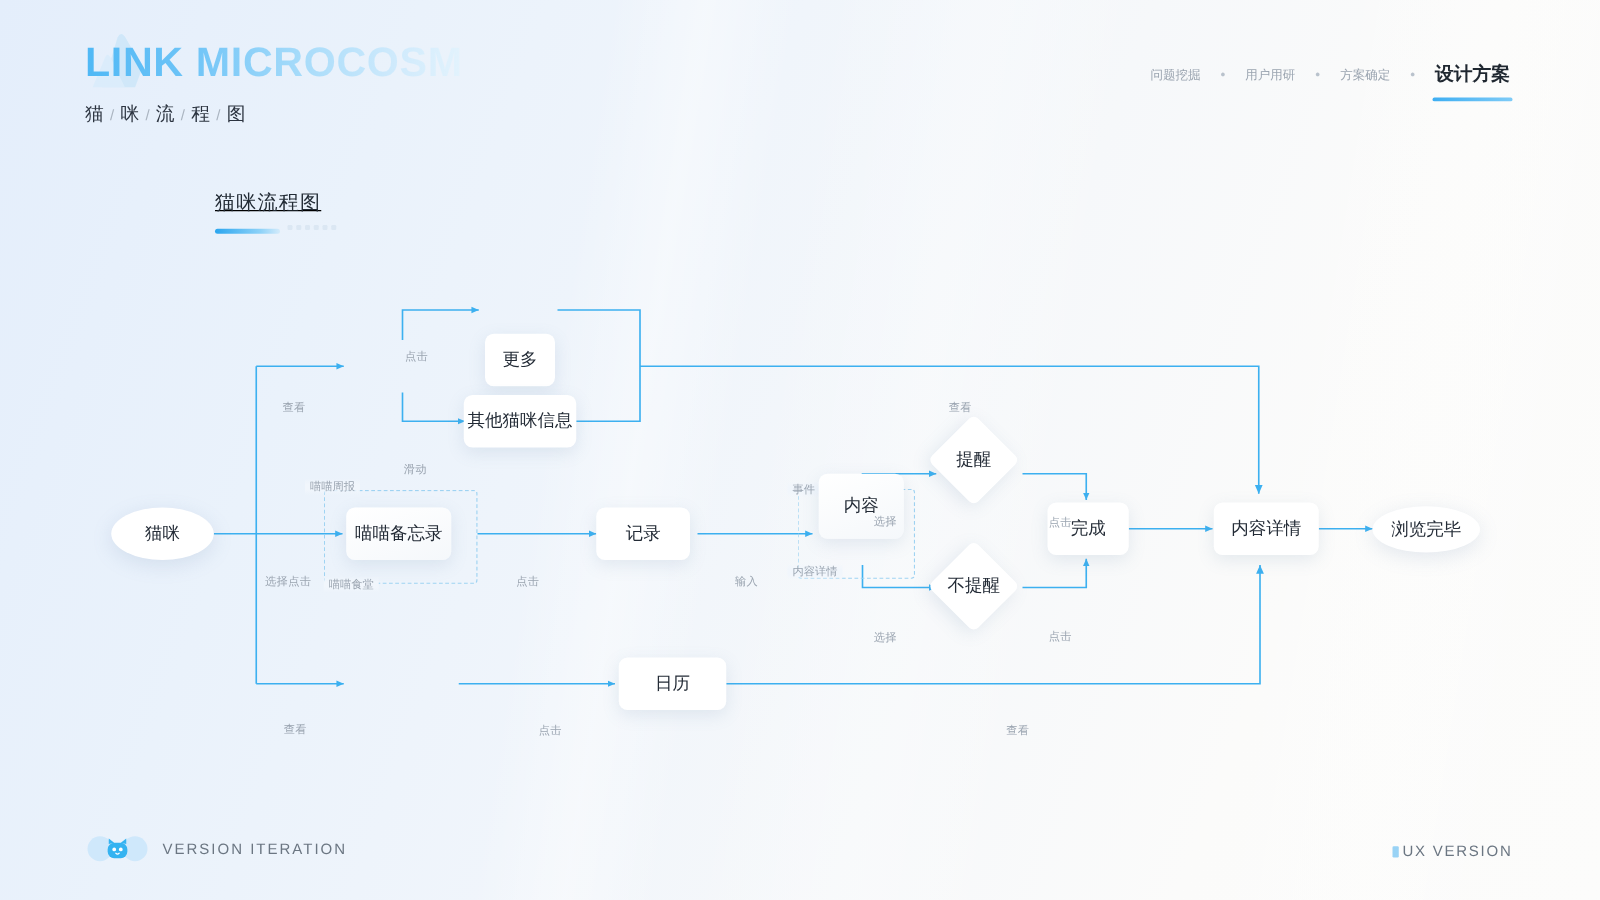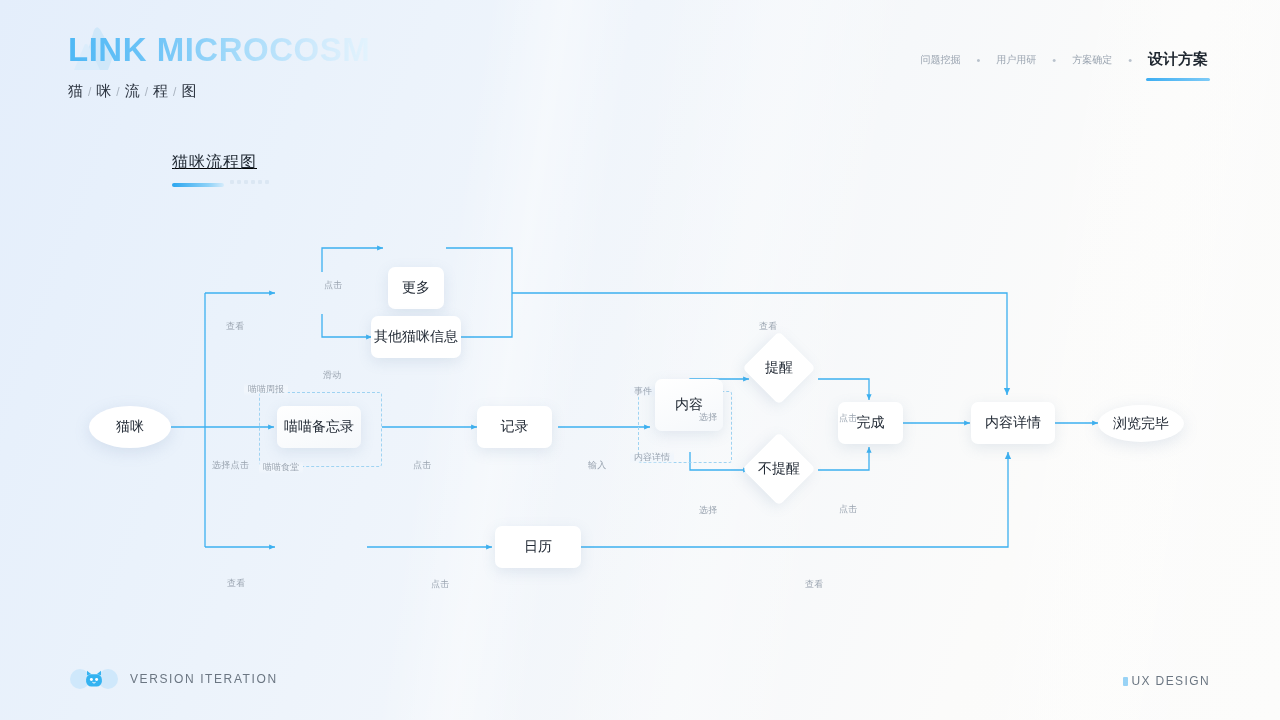--- a/index.html
+++ b/index.html
@@ -294,16 +294,16 @@
         <circle cx="9" cy="12" r="1.7" fill="#ffffff"></circle>
         <circle cx="15" cy="12" r="1.7" fill="#ffffff"></circle>
         <path d="M10.5 15.5 Q12 17 13.5 15.5" stroke="#ffffff" stroke-width="1.1" fill="none" stroke-linecap="round"></path>
       </svg>
     </div>
     <div class="footer-text">VERSION ITERATION</div>
   </div>
 
   <div class="footer-right">
     <span class="mark"></span>
-    <span class="ftxt">UX DESIGN</span>
+    <span class="ftxt">UX VERSION</span>
   </div>
 
 </div>
 
 </body></html>

